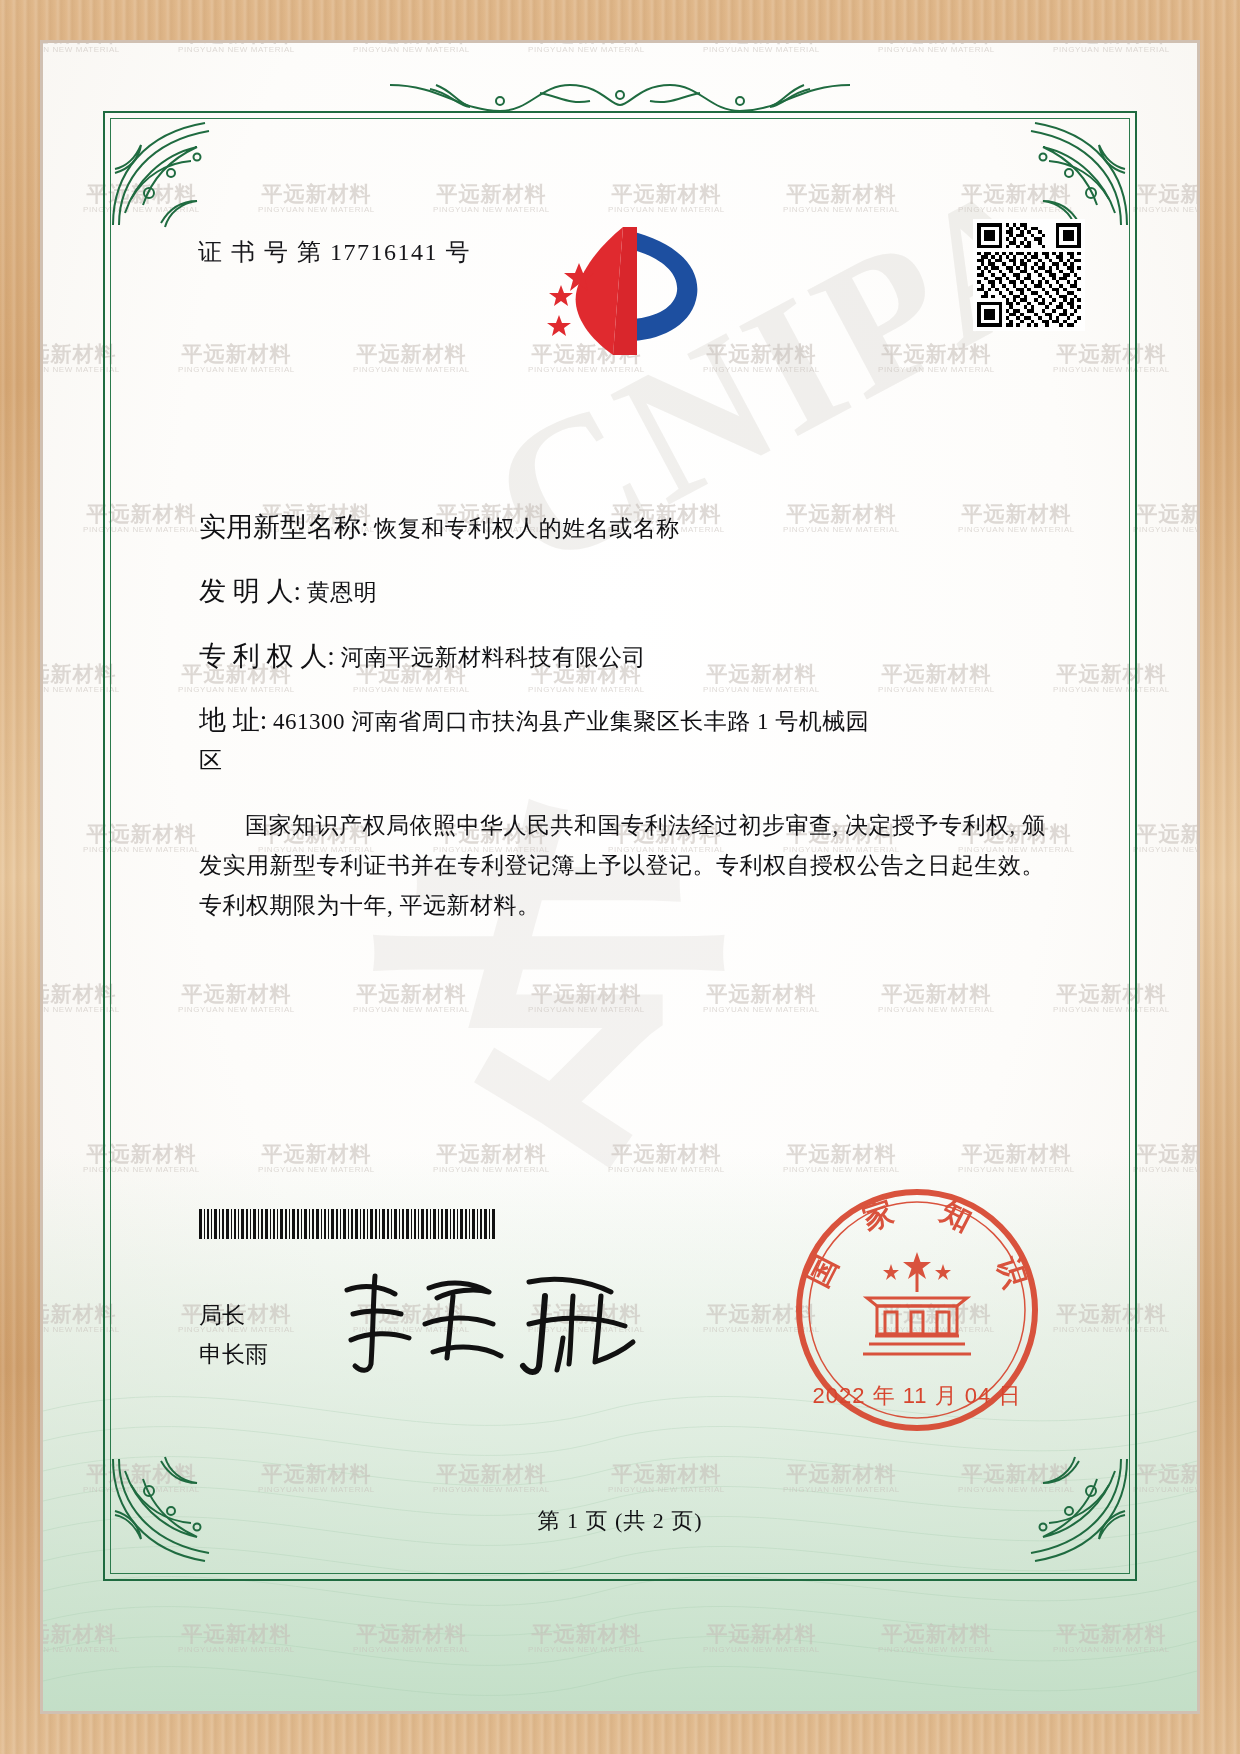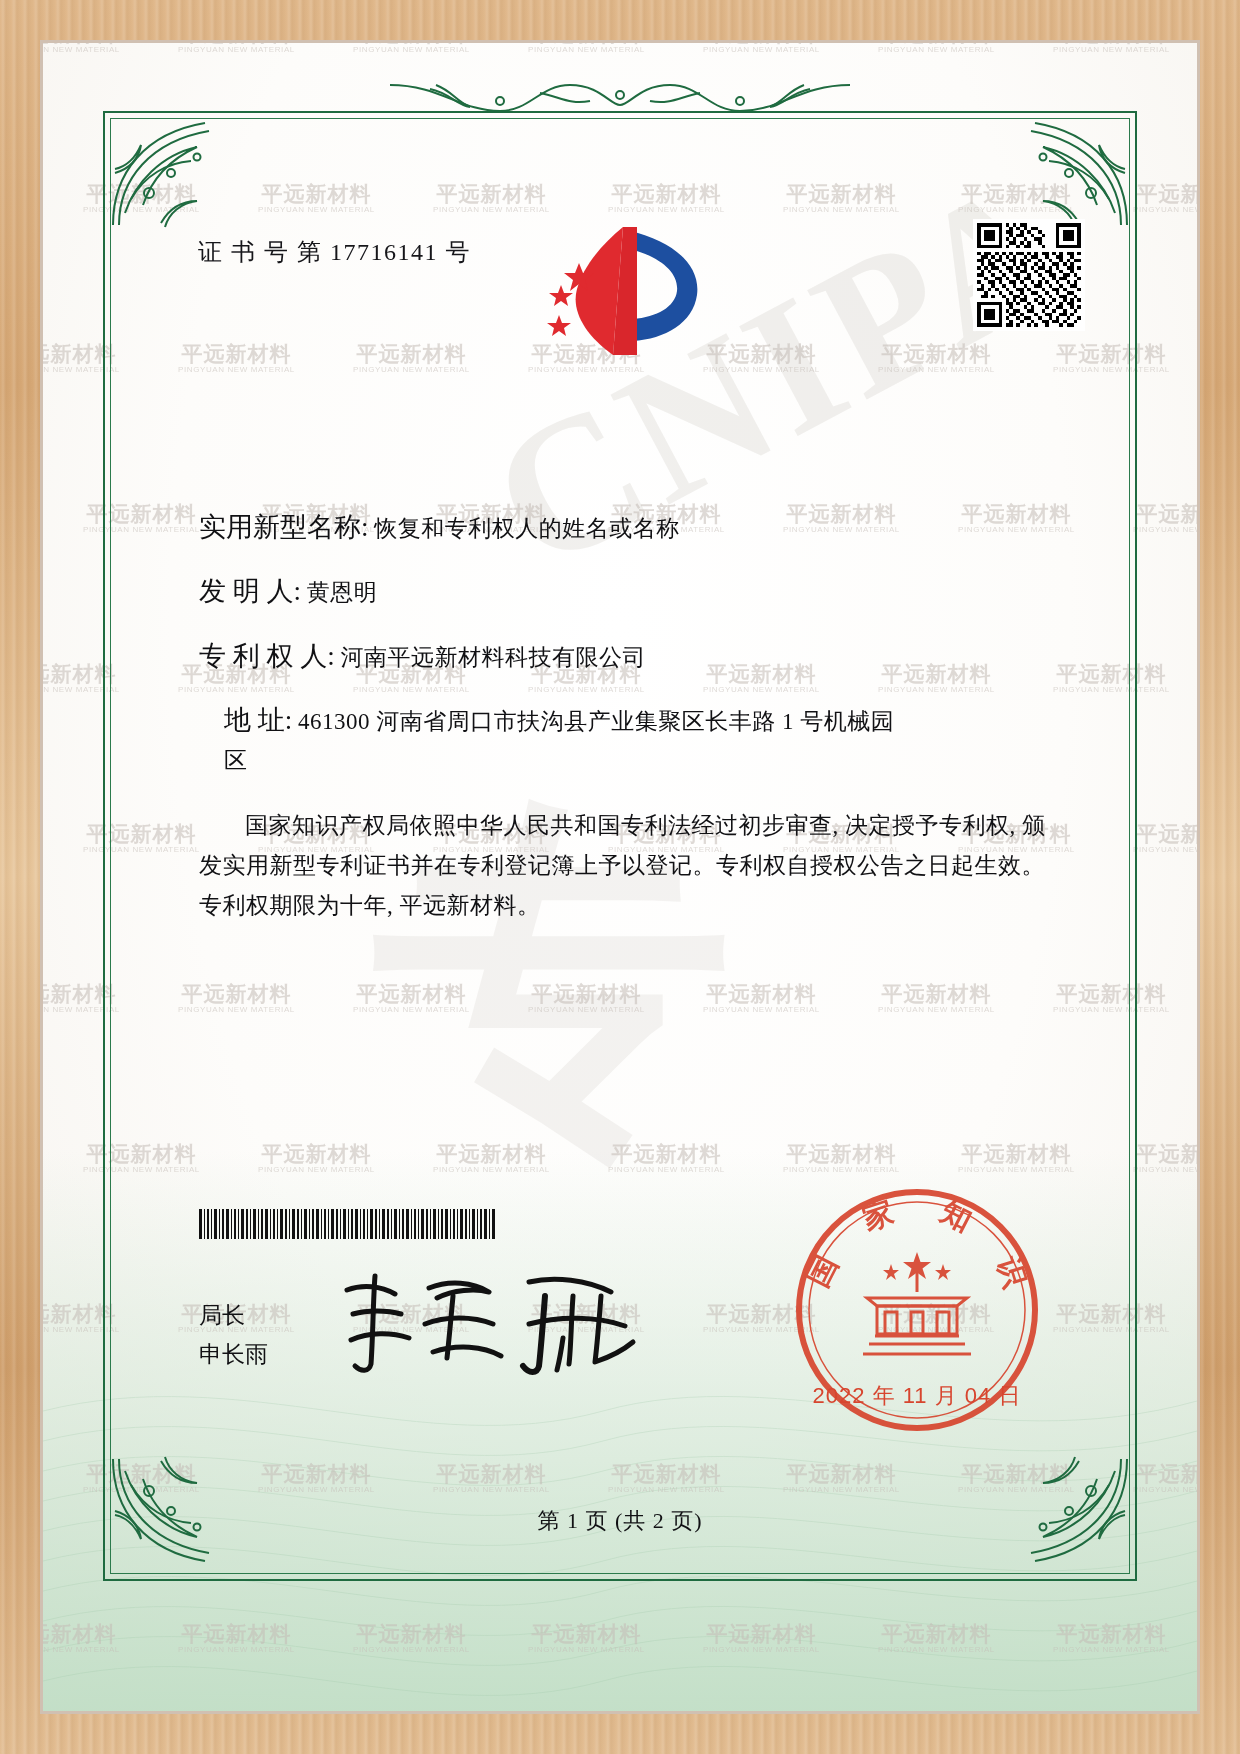--- a/index.html
+++ b/index.html
@@ -205,21 +205,20 @@
     display: inline-block;
     font-size: 27px;
     letter-spacing: 0px;
   }
   .field-value {
     font-size: 23px;
     letter-spacing: 0.5px;
   }
   .row-address {
     white-space: normal;
-    margin-left: 25px;
   }
   .addr-cont {
     display: block;
     margin-left: 0;
     margin-top: 6px;
     padding-left: 0;
   }
   .row-two-col {
     position: relative;
     white-space: nowrap;

